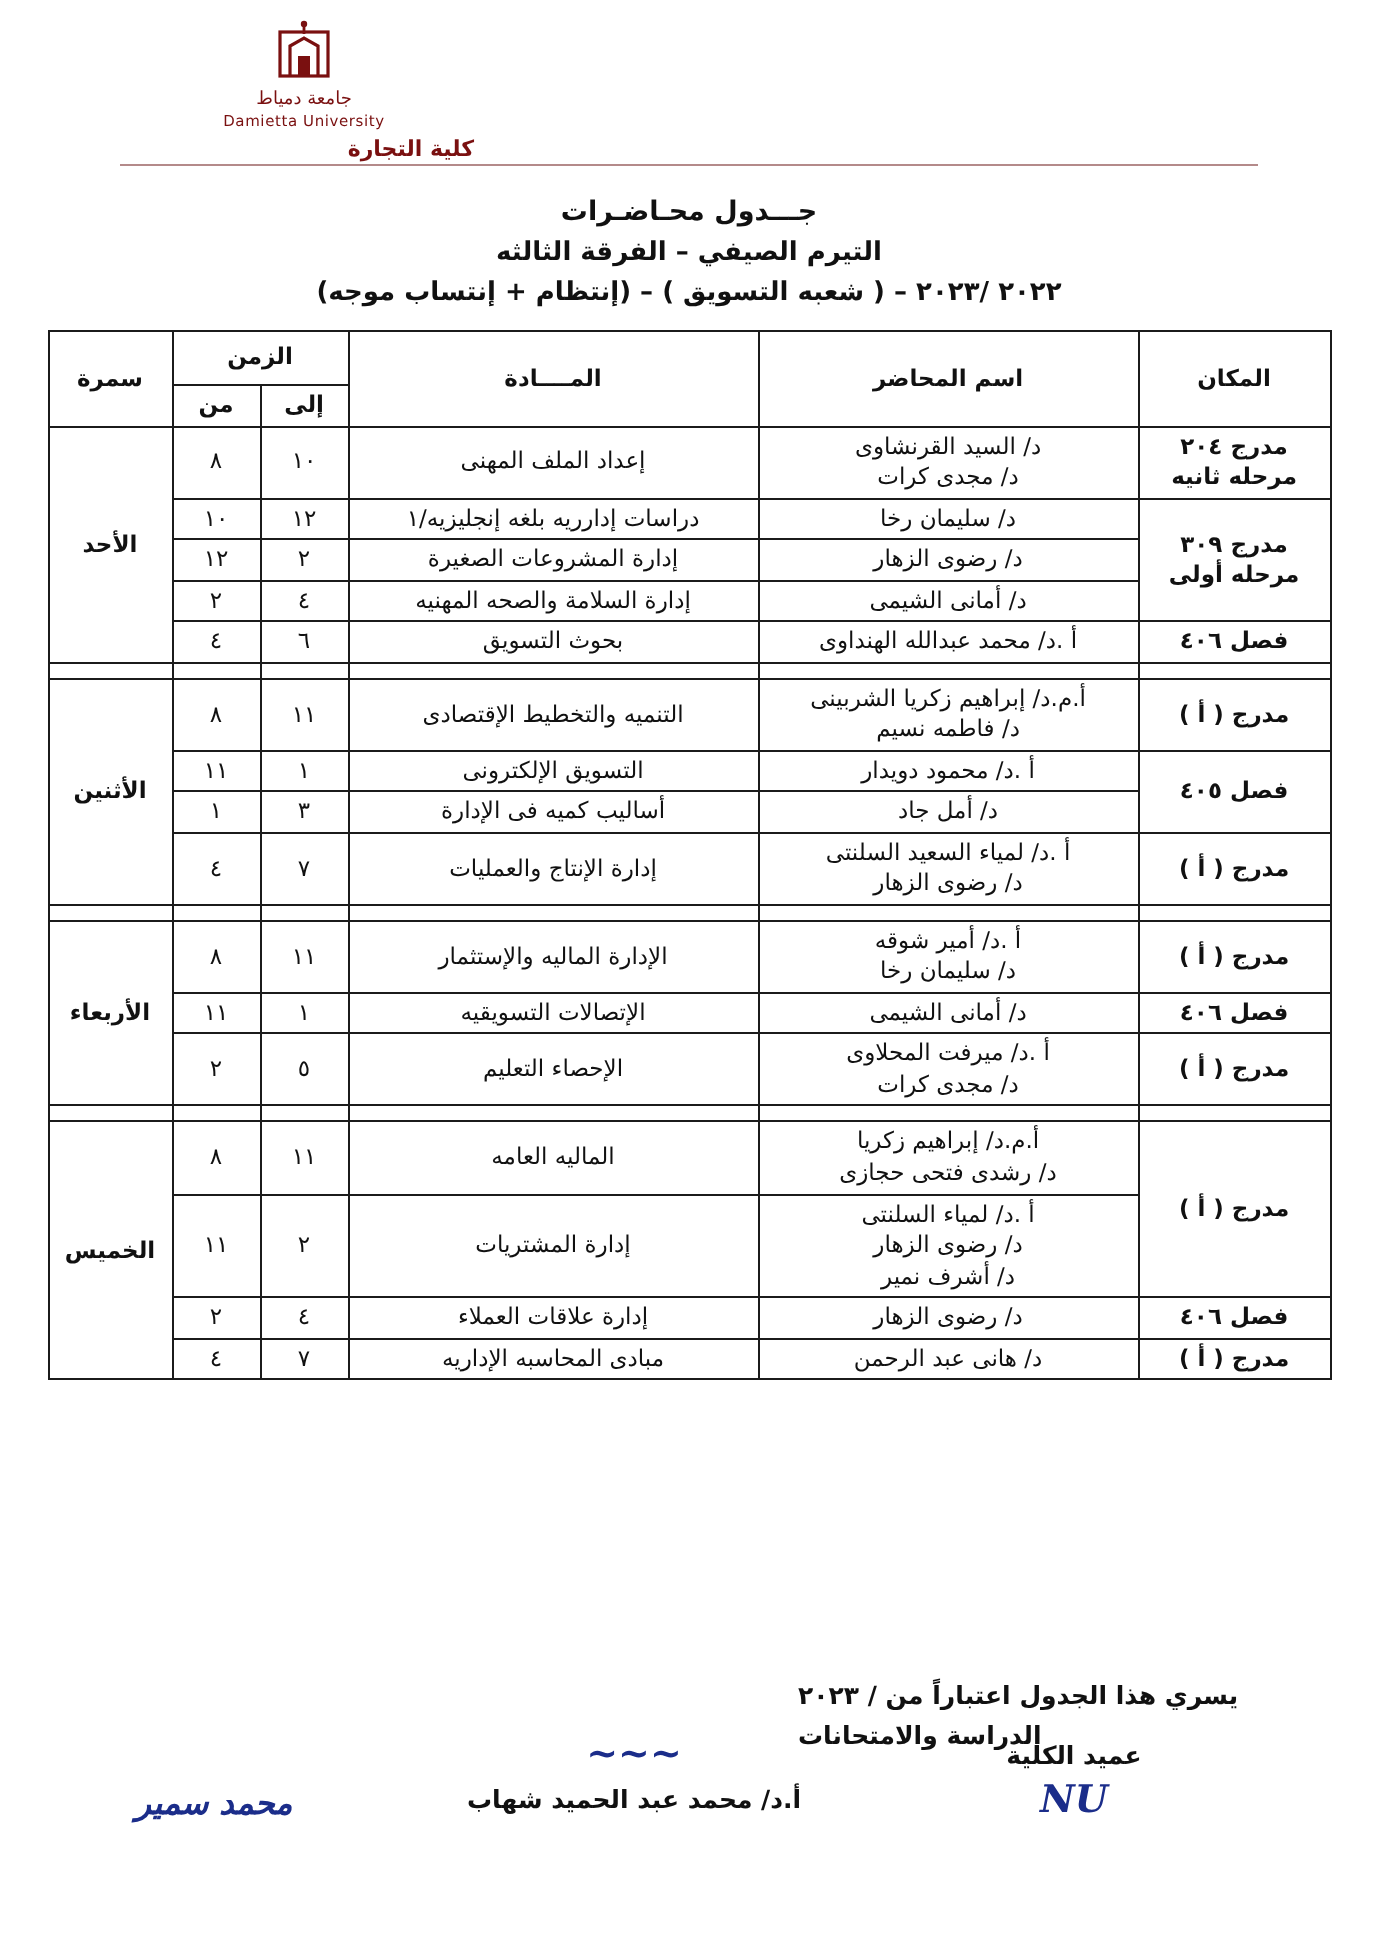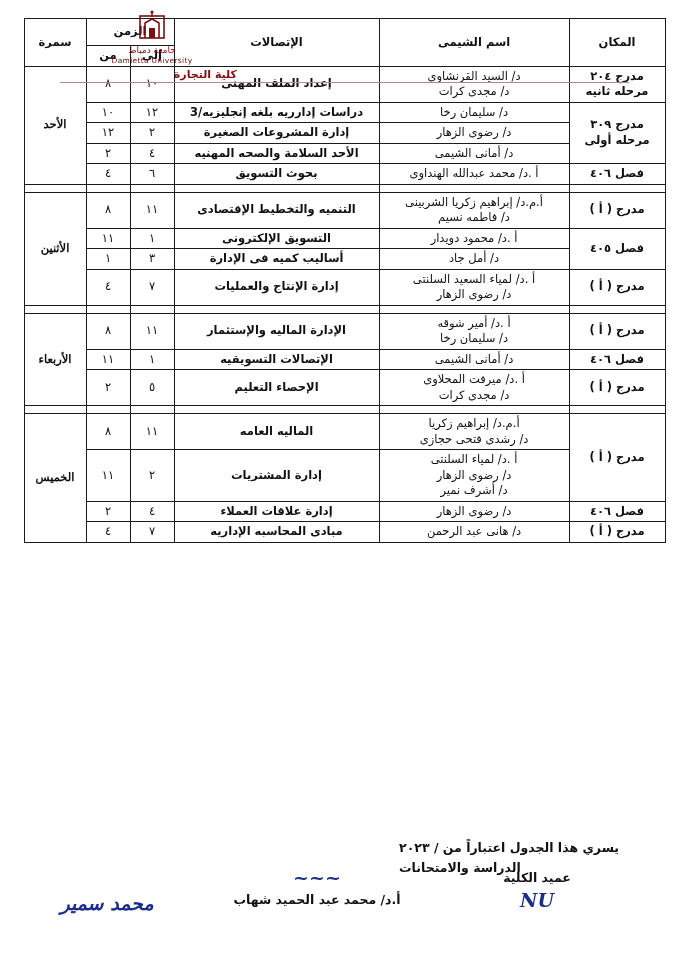--- a/index.html
+++ b/index.html
@@ -123,24 +123,24 @@
     height: 22px;
   }
   .col-place { width: 96px; }
   .col-lect  { width: 190px; }
   .col-subj  { width: 205px; }
   .col-to    { width: 44px; }
   .col-from  { width: 44px; }
   .col-day   { width: 62px; }
 
   td.place, td.day { font-weight: bold; font-size: 12px; }
-  td.subj { font-weight: bold; font-size: 12px; }
+  td.subj { font-weight: normal; font-size: 12px; }
   td.lect { font-size: 11.5px; }
   td.num  { font-size: 12px; }
-  td.day  { font-size: 13px; font-family: Liberation Serif, serif; }
+  td.day  { font-size: 13px; }
 
   .sub-head {
     font-size: 10.5px;
     font-weight: bold;
   }
   tr.gap td {
     border-left: 1px solid #1b1b1b;
     border-right: 1px solid #1b1b1b;
     border-top: 1px solid #1b1b1b;
     border-bottom: 1px solid #1b1b1b;
@@ -192,21 +192,21 @@
     color: #1b2d8a;
     line-height: 30px;
   }
   .sig .name { display: block; font-size: 12.5px; }
   .sig-dean { right: 30px; width: 200px; top: 8px; text-align: center; }
   .sig-vice { right: 235px; width: 230px; top: 0px; }
   .sig-stamp { right: 470px; width: 180px; top: 30px; }
   .stamp-scribble {
     font-family: "DejaVu Serif", serif;
     font-style: italic;
-    font-size: 19px;
+    font-size: 16px;
     color: #1b2d8a;
   }
 </style>
 </head>
 <body>
 
 <div class="page">
 
   <div class="logo-block">
     <div class="logo-row">
@@ -221,68 +221,73 @@
           </svg>
         </div>
         <div class="logo-text-ar">جامعة دمياط</div>
         <div class="logo-text-en">Damietta University</div>
       </div>
     </div>
     <div class="faculty">كلية التجارة</div>
   </div>
   <div class="hr-top"></div>
 
+  <div class="titles">
+    <div class="t1">جـــدول محـاضـرات</div>
+    <div class="t2">التيرم الصيفي – الفرقة الثالثه</div>
+    <div class="t3">٢٠٢٢ /٢٠٢٣ – ( شعبه التسويق ) – (إنتظام + إنتساب موجه)</div>
+  </div>
 
   <table class="sched">
     <colgroup>
       <col class="col-place">
         <col class="col-lect">
         <col class="col-subj">
       <col class="col-to">
         <col class="col-from">
         <col class="col-day">
     </colgroup>
     <thead>
       <tr>
         <th class="hd" rowspan="2">المكان</th>
-        <th class="hd" rowspan="2">اسم الشيمى</th>
-        <th class="hd" rowspan="2">الإتصالات</th>
+        <th class="hd" rowspan="2">اسم المحاضر</th>
+        <th class="hd" rowspan="2">المــــادة</th>
         <th class="hd" colspan="2">الزمن</th>
         <th class="hd" rowspan="2">سمرة</th>
       </tr>
       <tr>
         <th class="sub-head">إلى</th>
         <th class="sub-head">من</th>
       </tr>
     </thead>
     <tbody id="sched-body">
         <tr>
           <td class="place two-line" rowspan="1">مدرج ٢٠٤ مرحله ثانيه</td>
           <td class="lect multi">د/ السيد القرنشاوى<br>د/ مجدى كرات</td>
           <td class="subj">إعداد الملف المهنى</td>
           <td class="num">١٠</td>
           <td class="num">٨</td>
           <td class="day" rowspan="5">الأحد</td>
         </tr>
         <tr>
           <td class="place two-line" rowspan="3">مدرج ٣٠٩ مرحله أولى</td>
           <td class="lect multi">د/ سليمان رخا</td>
-          <td class="subj">دراسات إدارريه بلغه إنجليزيه/3</td>
+          <td class="subj">دراسات إدارريه بلغه إنجليزيه/١</td>
           <td class="num">١٢</td>
           <td class="num">١٠</td>
         </tr>
         <tr>
           <td class="lect multi">د/ رضوى الزهار</td>
           <td class="subj">إدارة المشروعات الصغيرة</td>
           <td class="num">٢</td>
           <td class="num">١٢</td>
         </tr>
         <tr>
           <td class="lect multi">د/ أمانى الشيمى</td>
-          <td class="subj">الأحد السلامة والصحه المهنيه</td>
+          <td class="subj">إدارة السلامة والصحه المهنيه</td>
           <td class="num">٤</td>
           <td class="num">٢</td>
         </tr>
         <tr>
           <td class="place two-line" rowspan="1">فصل ٤٠٦</td>
           <td class="lect multi">أ .د/ محمد عبدالله الهنداوى</td>
           <td class="subj">بحوث التسويق</td>
           <td class="num">٦</td>
           <td class="num">٤</td>
         </tr>

